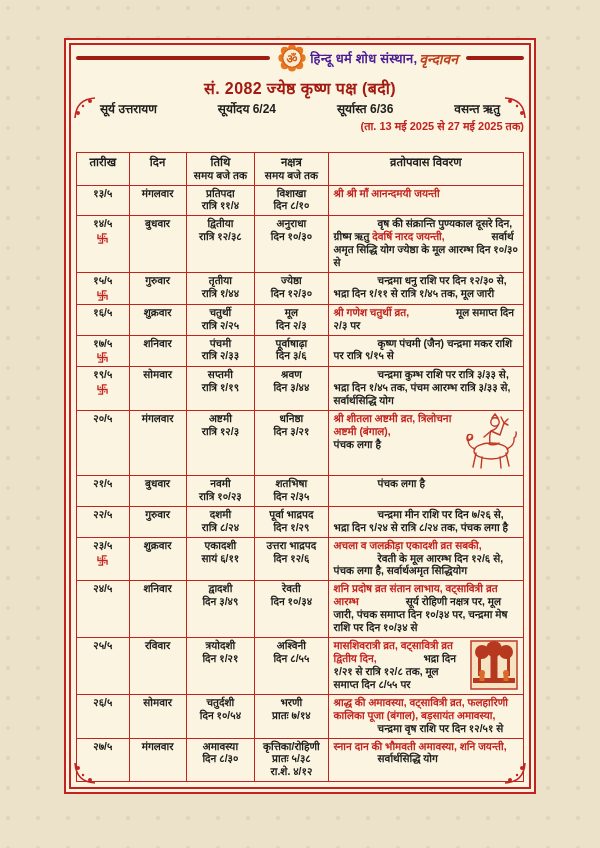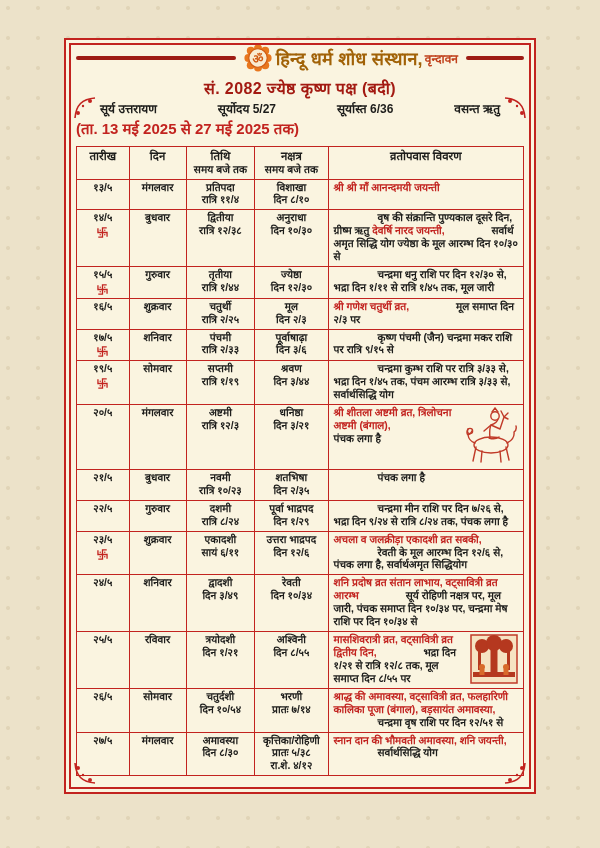--- a/index.html
+++ b/index.html
@@ -26,26 +26,26 @@
   .corner.tr{right:3px;top:52px;transform:scaleX(-1);}
   .corner.bl{left:3px;bottom:3px;transform:scaleY(-1);}
   .corner.br{right:3px;bottom:3px;transform:scale(-1,-1);}
 
   
   .logobar{display:flex;align-items:center;justify-content:center;height:34px;margin-top:-4px;}
   .rule{flex:1;height:4px;background:#9e1c14;border-radius:2px;}
   .rule.left{margin-right:6px;}
   .rule.right{margin-left:8px;max-width:58px;}
   .badge{width:32px;height:32px;flex:0 0 auto;}
-  .orgname{color:#a16207;font-size:18px;white-space:nowrap;padding:0 2px;letter-spacing:.2px;}
-  .orgplace{color:#c0411c;font-size:12px;}
+  .orgname{color:#4c1d95;font-size:13px;white-space:nowrap;padding:0 2px;letter-spacing:.2px;}
+  .orgplace{color:#c0411c;font-size:14px;font-style:italic;}
 
   .title{color:#a31a12;font-size:16px;text-align:center;letter-spacing:.4px;margin:2px 0 1px;}
   .inforow{display:flex;justify-content:space-between;align-items:flex-end;padding:0 24px;font-size:12px;color:#1d1d1b;}
-  .daterange{color:#c2231f;font-size:15px;text-align:left;margin:1px 0 8px;}
+  .daterange{color:#c2231f;font-size:11px;text-align:right;margin:1px 0 19px;}
 
   table.panchang{width:100%;border-collapse:collapse;table-layout:fixed;margin-bottom:2px;}
   .panchang th,.panchang td{border:1.8px solid #c2231f;vertical-align:top;}
   .panchang th{font-size:11.5px;padding:2px 1px;line-height:1.25;text-align:center;margin-top:23px;}
   .panchang th .sub{font-size:10.5px;display:block;}
   .panchang td{font-size:10.4px;line-height:1.24;padding:2px 2px;}
   .c-date{width:11.5%;text-align:center;}
   .c-day{width:12.5%;text-align:center;}
   .c-tithi{width:15.2%;text-align:center;}
   .c-nak{width:16.3%;text-align:center;}
@@ -107,21 +107,21 @@
       </svg>
       <span class="orgname">हिन्दू धर्म शोध संस्थान,</span>
       <span class="orgplace">वृन्दावन</span>
       <div class="rule right"></div>
     </div>
 
     <div class="title">सं. 2082 ज्येष्ठ कृष्ण पक्ष (बदी)</div>
 
     <div class="inforow">
       <span>सूर्य उत्तरायण</span>
-      <span>सूर्योदय 5/27</span>
+      <span>सूर्योदय 6/24</span>
       <span>सूर्यास्त 6/36</span>
       <span>वसन्त ऋतु</span>
     </div>
 
     <div class="daterange">(ता. 13 मई 2025 से 27 मई 2025 तक)</div>
 
     <table class="panchang">
       <thead>
         <tr>
           <th class="c-date">तारीख</th>

